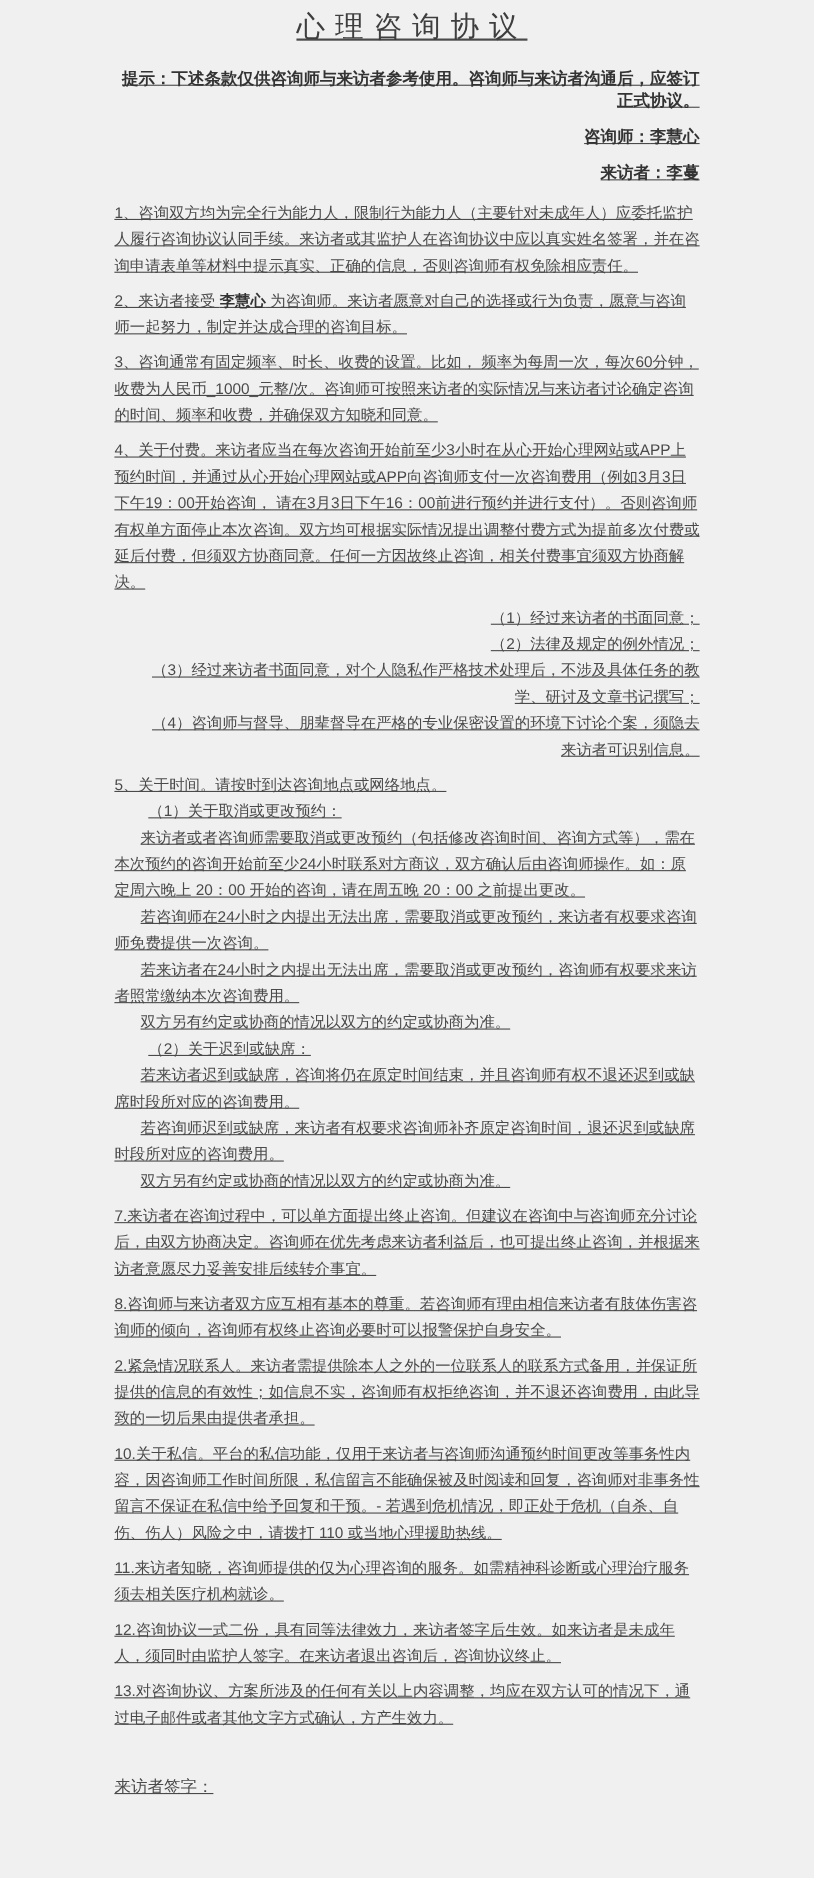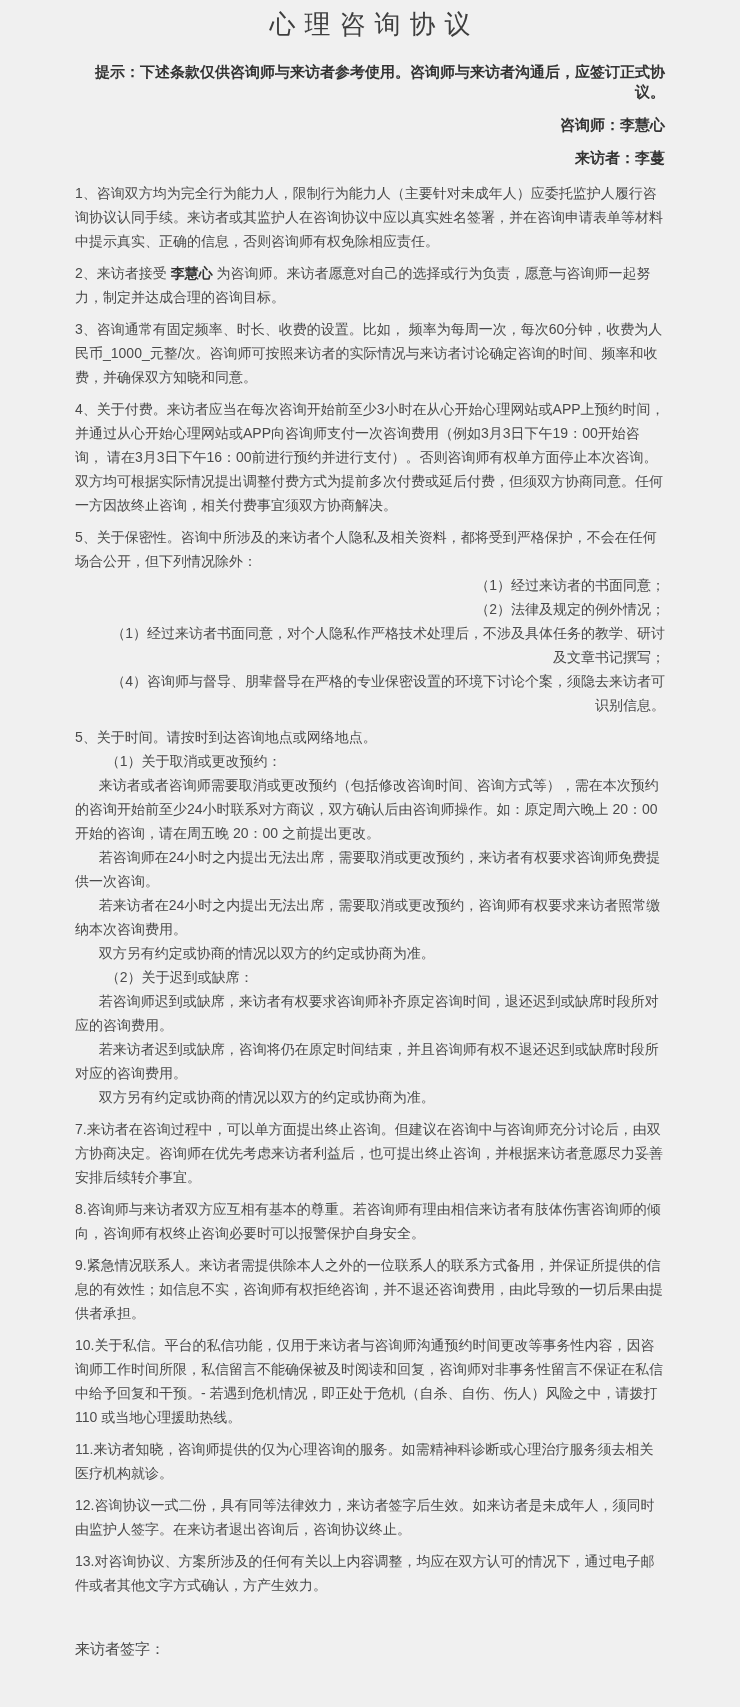--- a/index.html
+++ b/index.html
@@ -5,23 +5,24 @@
   html, body { margin: 0; padding: 0; }
   body {
     width: 740px;
     height: 1707px;
     overflow: hidden;
     background: #f0f0f0;
     font-family: "Liberation Sans", sans-serif;
     color: #4a4a4a;
   }
   .page {
-    padding: 0 75px;
+    padding: 0 104px;
     box-sizing: border-box;
     width: 740px;
+    text-decoration: underline;
   }
   .title {
     margin: 6px 0 20px 0;
     font-size: 26px;
     font-weight: 400;
     line-height: 36px;
     text-align: center;
     letter-spacing: 9px;
     text-indent: 9px;
     color: #3e3e3e;
@@ -67,43 +68,42 @@
 
   <p class="clause">1、咨询双方均为完全行为能力人，限制行为能力人（主要针对未成年人）应委托监护人履行咨询协议认同手续。来访者或其监护人在咨询协议中应以真实姓名签署，并在咨询申请表单等材料中提示真实、正确的信息，否则咨询师有权免除相应责任。</p>
 
   <p class="clause"><span>2、来访者接受 </span><span class="inline-bold">李慧心</span><span> 为咨询师。来访者愿意对自己的选择或行为负责，愿意与咨询师一起努力，制定并达成合理的咨询目标。</span></p>
 
   <p class="clause">3、咨询通常有固定频率、时长、收费的设置。比如， 频率为每周一次，每次60分钟，收费为人民币_1000_元整/次。咨询师可按照来访者的实际情况与来访者讨论确定咨询的时间、频率和收费，并确保双方知晓和同意。</p>
 
   <p class="clause">4、关于付费。来访者应当在每次咨询开始前至少3小时在从心开始心理网站或APP上预约时间，并通过从心开始心理网站或APP向咨询师支付一次咨询费用（例如3月3日下午19：00开始咨询， 请在3月3日下午16：00前进行预约并进行支付）。否则咨询师有权单方面停止本次咨询。双方均可根据实际情况提出调整付费方式为提前多次付费或延后付费，但须双方协商同意。任何一方因故终止咨询，相关付费事宜须双方协商解决。</p>
 
   <div class="clause">
-    <p>5、关于保密性。咨询中所涉及的来访者个人隐私及相关资料，都将受到严格保护，不会在任何场合公开，但下列情况除外：</p>
     <p class="sub-line">（1）经过来访者的书面同意；</p>
     <p class="sub-line">（2）法律及规定的例外情况；</p>
-    <p class="sub-line">（1）经过来访者书面同意，对个人隐私作严格技术处理后，不涉及具体任务的教学、研讨及文章书记撰写；</p>
+    <p class="sub-line">（3）经过来访者书面同意，对个人隐私作严格技术处理后，不涉及具体任务的教学、研讨及文章书记撰写；</p>
     <p class="sub-line">（4）咨询师与督导、朋辈督导在严格的专业保密设置的环境下讨论个案，须隐去来访者可识别信息。</p>
   </div>
 
   <div class="clause">
     <p>5、关于时间。请按时到达咨询地点或网络地点。</p>
     <p class="sub-head">（1）关于取消或更改预约：</p>
     <p class="sub-body">来访者或者咨询师需要取消或更改预约（包括修改咨询时间、咨询方式等），需在本次预约的咨询开始前至少24小时联系对方商议，双方确认后由咨询师操作。如：原定周六晚上 20：00 开始的咨询，请在周五晚 20：00 之前提出更改。</p>
     <p class="sub-body">若咨询师在24小时之内提出无法出席，需要取消或更改预约，来访者有权要求咨询师免费提供一次咨询。</p>
     <p class="sub-body">若来访者在24小时之内提出无法出席，需要取消或更改预约，咨询师有权要求来访者照常缴纳本次咨询费用。</p>
     <p class="sub-body">双方另有约定或协商的情况以双方的约定或协商为准。</p>
     <p class="sub-head">（2）关于迟到或缺席：</p>
+    <p class="sub-body">若来访者迟到或缺席，咨询将仍在原定时间结束，并且咨询师有权不退还迟到或缺席时段所对应的咨询费用。</p>
     <p class="sub-body">若咨询师迟到或缺席，来访者有权要求咨询师补齐原定咨询时间，退还迟到或缺席时段所对应的咨询费用。</p>
-    <p class="sub-body">若来访者迟到或缺席，咨询将仍在原定时间结束，并且咨询师有权不退还迟到或缺席时段所对应的咨询费用。</p>
     <p class="sub-body">双方另有约定或协商的情况以双方的约定或协商为准。</p>
   </div>
 
   <p class="clause">7.来访者在咨询过程中，可以单方面提出终止咨询。但建议在咨询中与咨询师充分讨论后，由双方协商决定。咨询师在优先考虑来访者利益后，也可提出终止咨询，并根据来访者意愿尽力妥善安排后续转介事宜。</p>
   <p class="clause">8.咨询师与来访者双方应互相有基本的尊重。若咨询师有理由相信来访者有肢体伤害咨询师的倾向，咨询师有权终止咨询必要时可以报警保护自身安全。</p>
-  <p class="clause">9.紧急情况联系人。来访者需提供除本人之外的一位联系人的联系方式备用，并保证所提供的信息的有效性；如信息不实，咨询师有权拒绝咨询，并不退还咨询费用，由此导致的一切后果由提供者承担。</p>
+  <p class="clause">2.紧急情况联系人。来访者需提供除本人之外的一位联系人的联系方式备用，并保证所提供的信息的有效性；如信息不实，咨询师有权拒绝咨询，并不退还咨询费用，由此导致的一切后果由提供者承担。</p>
   <p class="clause">10.关于私信。平台的私信功能，仅用于来访者与咨询师沟通预约时间更改等事务性内容，因咨询师工作时间所限，私信留言不能确保被及时阅读和回复，咨询师对非事务性留言不保证在私信中给予回复和干预。- 若遇到危机情况，即正处于危机（自杀、自伤、伤人）风险之中，请拨打 110 或当地心理援助热线。</p>
   <p class="clause">11.来访者知晓，咨询师提供的仅为心理咨询的服务。如需精神科诊断或心理治疗服务须去相关医疗机构就诊。</p>
   <p class="clause">12.咨询协议一式二份，具有同等法律效力，来访者签字后生效。如来访者是未成年人，须同时由监护人签字。在来访者退出咨询后，咨询协议终止。</p>
   <p class="clause">13.对咨询协议、方案所涉及的任何有关以上内容调整，均应在双方认可的情况下，通过电子邮件或者其他文字方式确认，方产生效力。</p>
 
   <p class="sign-label">来访者签字：</p>
 
 </div>
 
 </body></html>

